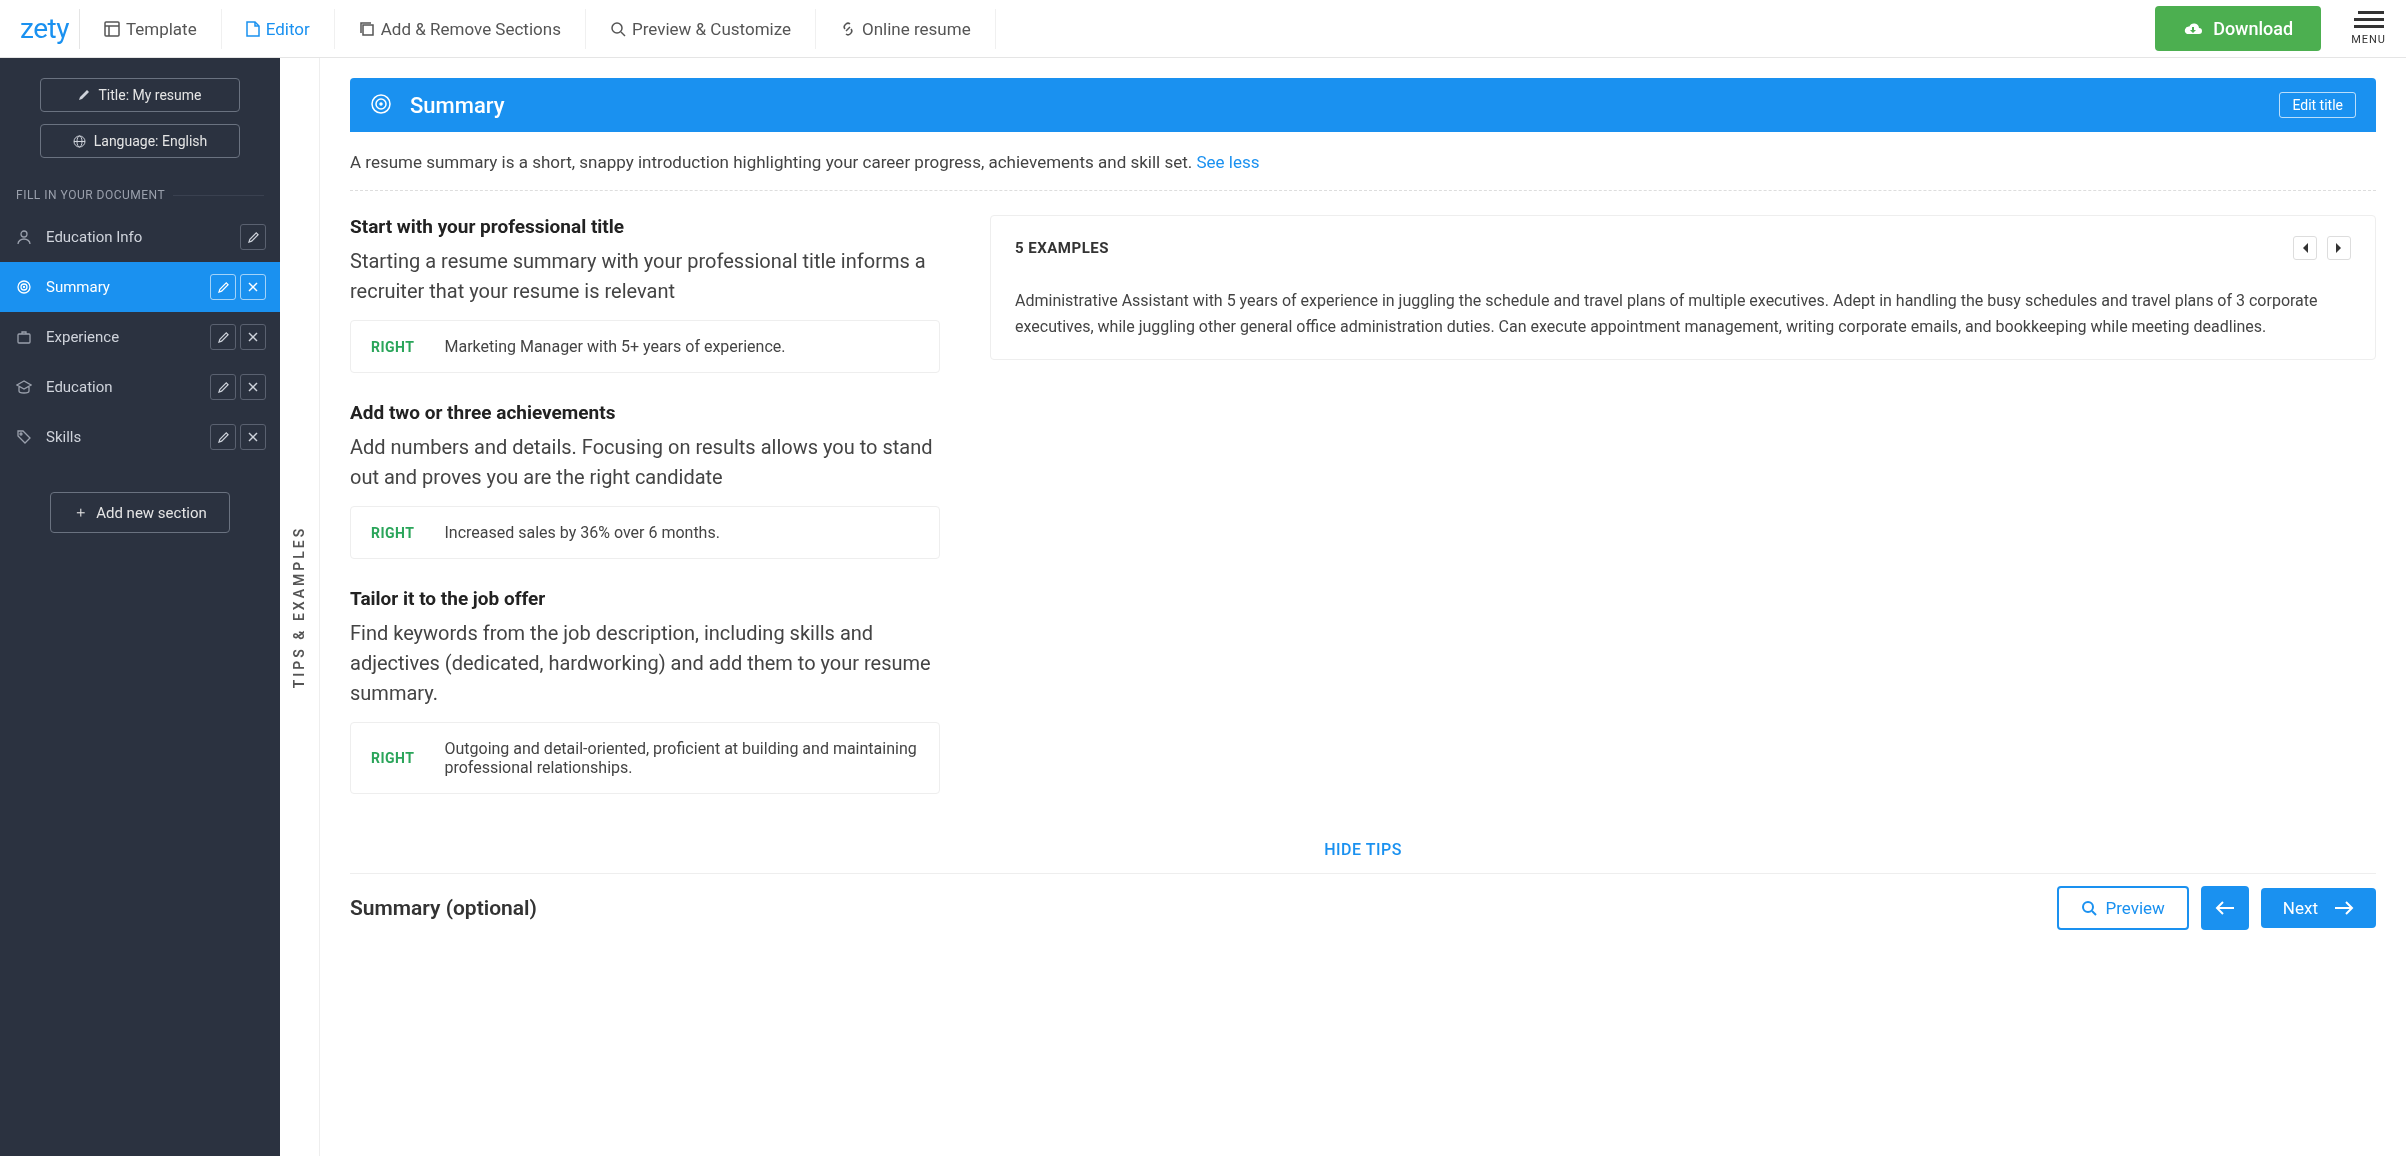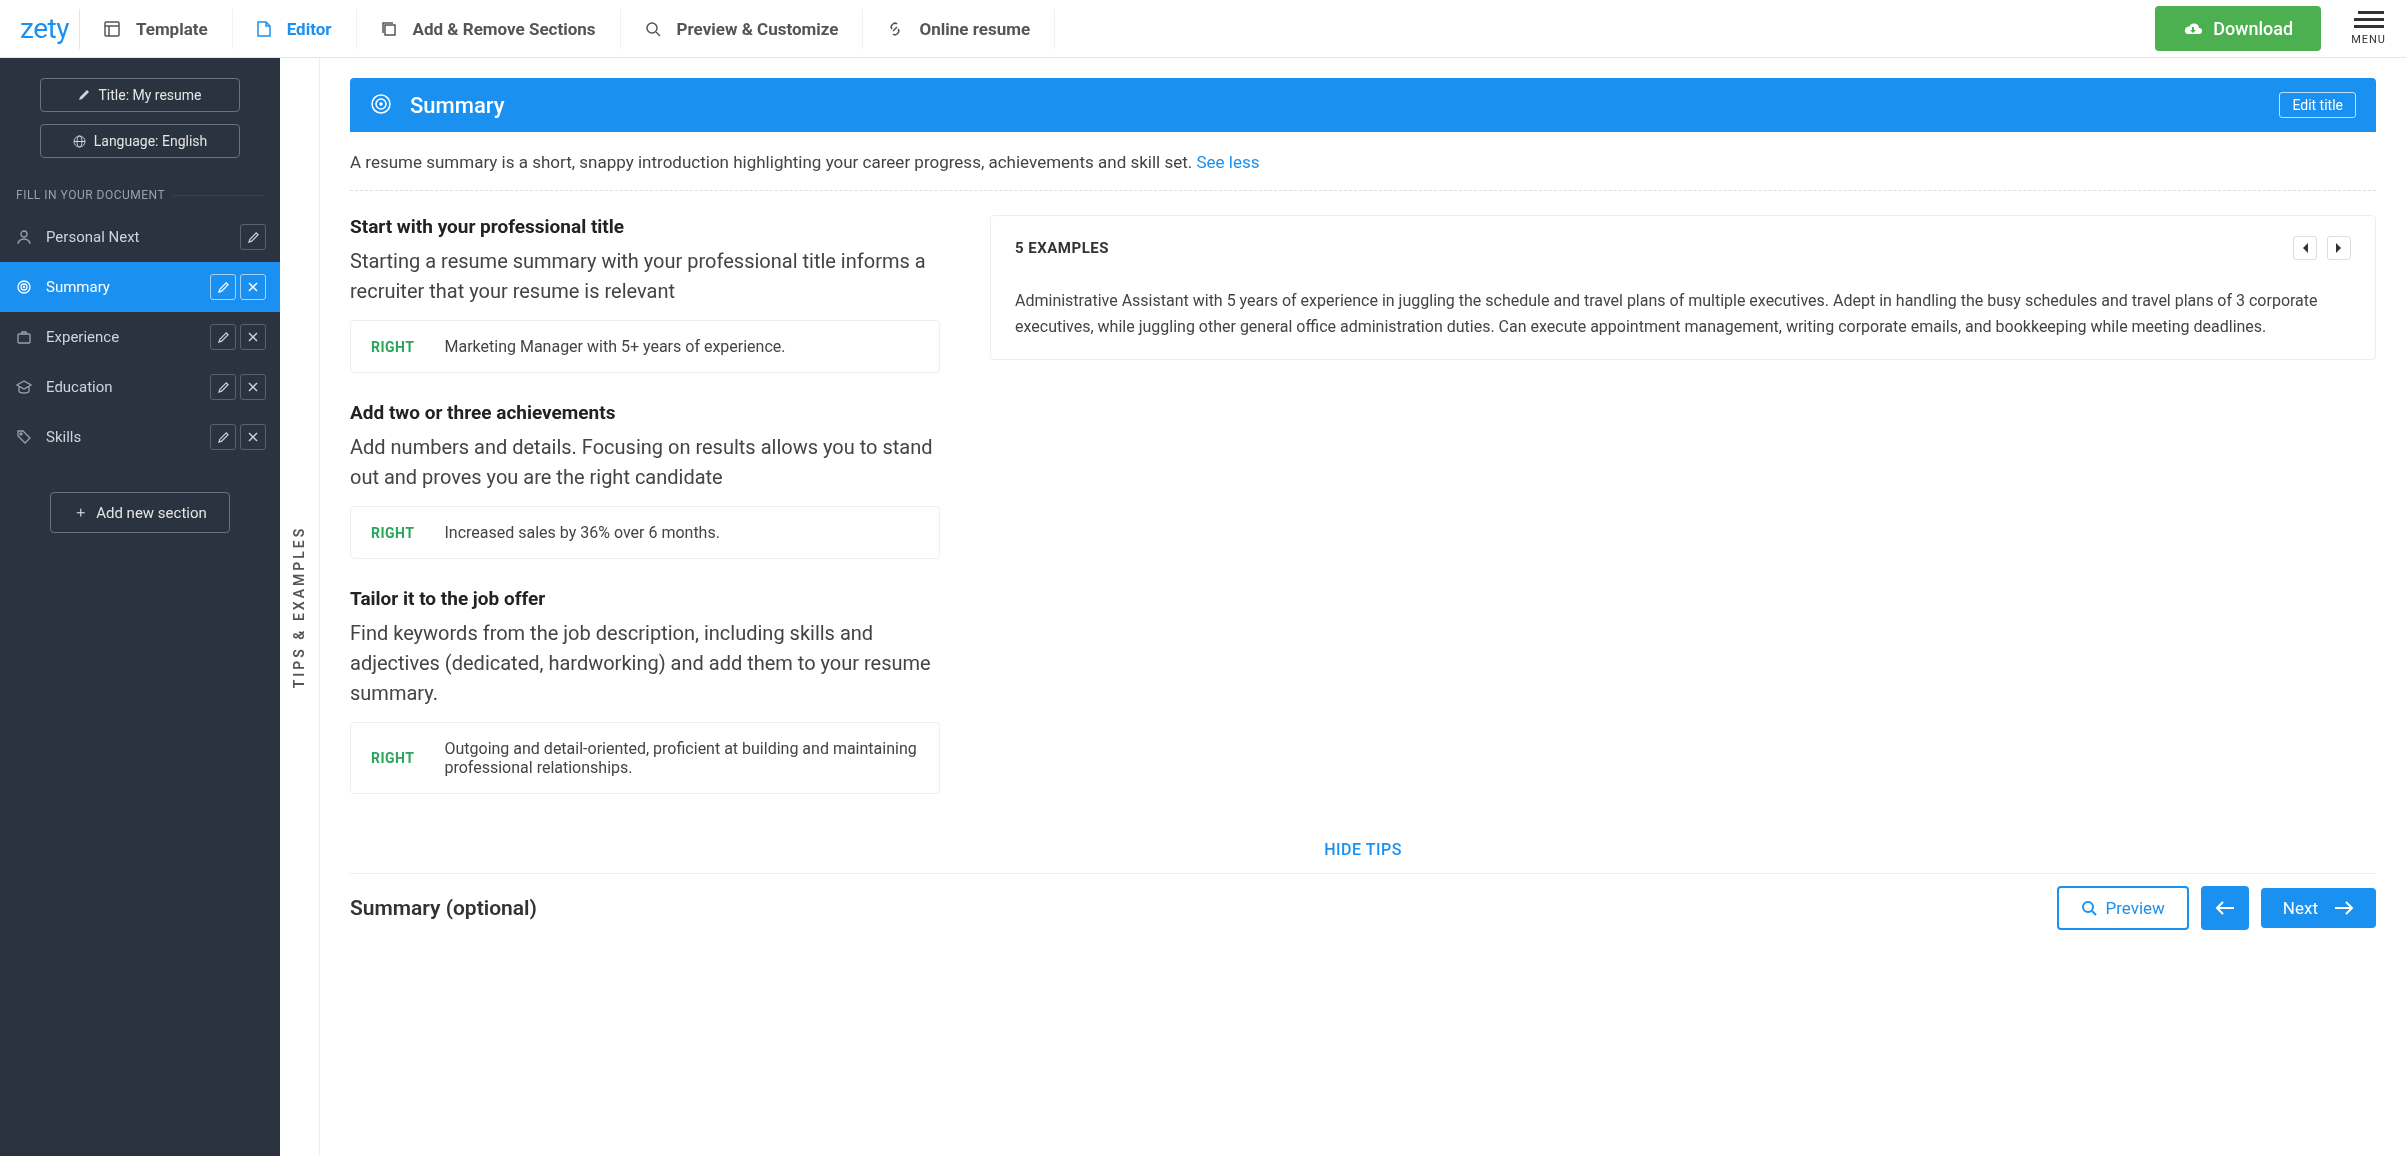--- a/index.html
+++ b/index.html
@@ -1,19 +1,19 @@
 <!DOCTYPE html>
 <html><head>
 <meta charset="utf-8">
 <style>
 * { margin: 0; padding: 0; box-sizing: border-box; font-family: -apple-system, BlinkMacSystemFont, "Segoe UI", Roboto, sans-serif; }
 body { background: #f5f5f5; width: 2406px; height: 1156px; overflow: hidden; transform-origin: top left; }
 .topbar { height: 58px; background: #fff; border-bottom: 1px solid #e5e5e5; display: flex; align-items: center; padding: 0 10px; }
 .logo { color: #1a91f0; font-size: 28px; font-weight: 400; letter-spacing: -0.5px; padding: 0 10px; border-right: 1px solid #e5e5e5; height: 40px; display: flex; align-items: center; }
-.nav-item { display: flex; align-items: center; gap: 16px; padding: 0 24px; font-size: 17px; color: #555; cursor: pointer; height: 40px; border-right: 1px solid #f0f0f0; font-weight: bold; }
+.nav-item { display: flex; align-items: center; gap: 6px; padding: 0 24px; font-size: 17px; color: #555; cursor: pointer; height: 40px; border-right: 1px solid #f0f0f0; }
 .nav-item.active { color: #1a91f0; }
 .topbar-spacer { flex: 1; }
 .download-btn { background: #4caf50; color: #fff; border: none; border-radius: 4px; padding: 12px 28px; font-size: 18px; font-weight: 500; display: flex; align-items: center; gap: 10px; cursor: pointer; margin-right: 20px; }
 .menu-btn { display: flex; flex-direction: column; align-items: center; gap: 2px; cursor: pointer; padding: 0 10px; }
 .menu-lines { display: flex; flex-direction: column; gap: 4px; }
 .menu-lines span { width: 30px; height: 3px; background: #333; }
 .menu-lines span:first-child { width: 26px; align-self: flex-end;}
 .menu-label { font-size: 11px; letter-spacing: 1px; color: #333; margin-top: 3px; }
 
 .layout { display: flex; height: calc(100% - 58px); }
@@ -163,21 +163,21 @@
     </button>
     <div class="fill-label">FILL IN YOUR DOCUMENT</div>
 
     <div class="sec-item">
       <span class="icon">
           <svg width="16" height="16" viewBox="0 0 16 16" fill="none" stroke="#9aa0ac" stroke-width="1.3">
             <circle cx="8" cy="5" r="3"></circle>
             <path d="M2 15c0-3 3-5 6-5s6 2 6 5"></path>
           </svg>
         </span>
-      <span>Personal Next</span>
+      <span>Education Info</span>
       <div class="sec-act single">
           <svg width="11" height="11" viewBox="0 0 12 12" fill="none" stroke="#cfd3db" stroke-width="1.3">
             <path d="M1 11l1-3 7-7 2 2-7 7-3 1z"></path>
           </svg>
         </div>
     </div>
 
     <div class="sec-item active">
       <span class="icon">
           <svg width="16" height="16" viewBox="0 0 16 16" fill="none" stroke="#fff" stroke-width="1.3">

